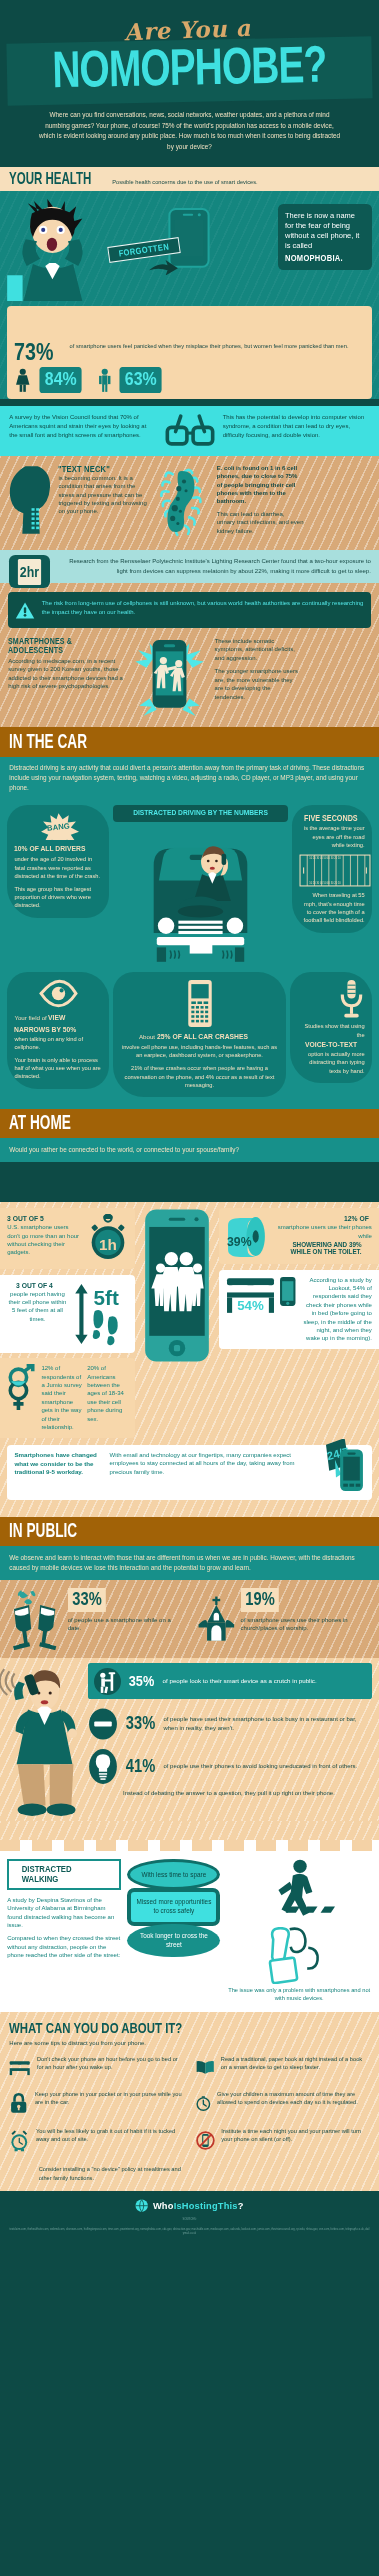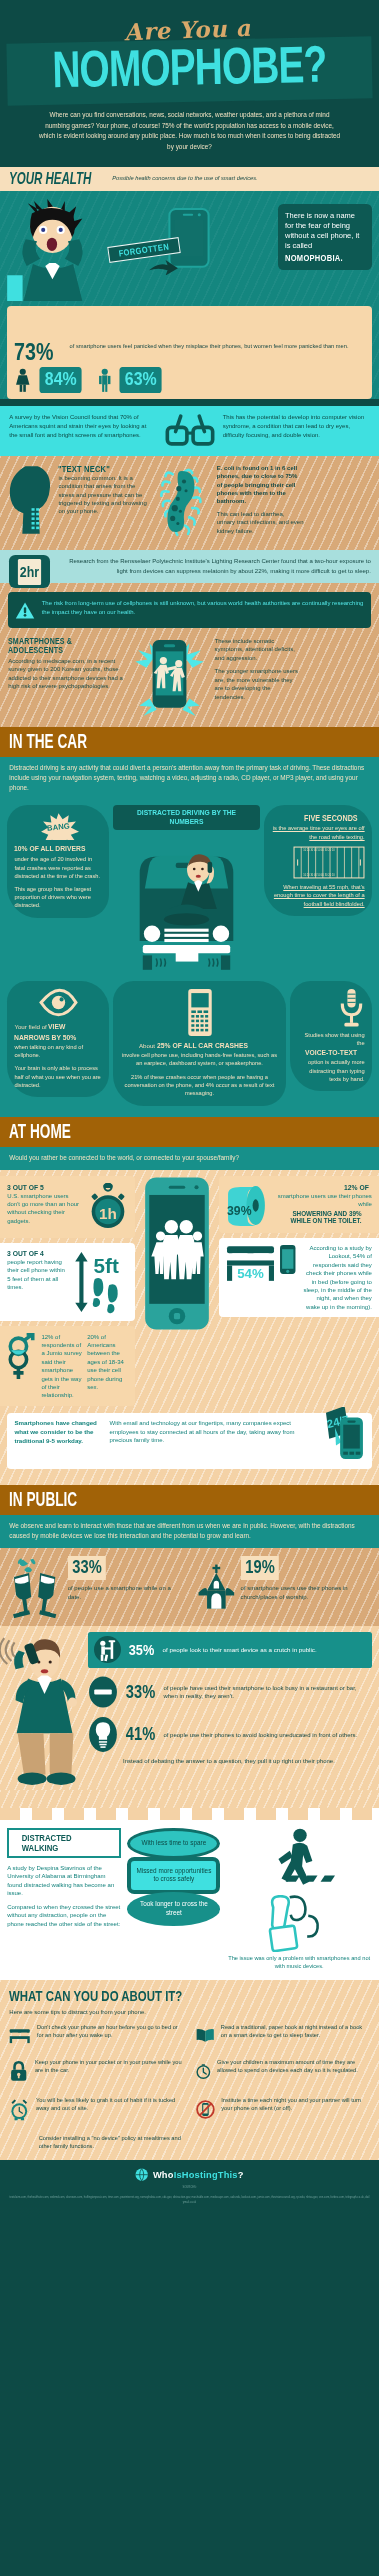--- a/index.html
+++ b/index.html
@@ -45,21 +45,21 @@
     transform:scaleY(1.32); display:block; padding:7.2px 0 10.3px;
   }
   .hero-sub { color:#f2e2c2; font-size:6.4px; line-height:1.65; padding:8.2px 38px 0; }
 
   
   .banner { background:#a16207; padding:5.7px 9.3px 6.2px; }
   .banner h2 {
     color:#fff; font-size:15.5px; font-weight:700; letter-spacing:0px;
     transform:scaleY(1.25) scaleX(.88); transform-origin:left center; display:inline-block;
   }
-  .banner-light { background:#f7dfbc; padding:4.6px 9.3px; display:flex; align-items:center; gap:7.2px;font-style:italic; }
+  .banner-light { background:#f7dfbc; padding:4.6px 9.3px; display:flex; align-items:flex-end; gap:7.2px; }
   .banner-light h2 { color:#0d5a55; font-size:13.4px; font-weight:700; transform:scaleY(1.2) scaleX(.86); transform-origin:left center; }
   .banner-light p { font-size:5.7px; line-height:1.35; color:#184a46; }
   .sub-band { background:#17908a; padding:6.2px 9.3px 7.2px; color:#f6e3c2; font-size:6.4px; line-height:1.55; }
 
   
   .health-hero { position:relative; padding:7.2px 0 0; min-height:129px; }
   .bubble-dark {
     background:#0d5953; color:#fff; border-radius:5.2px;
     padding:6.2px 7.2px; font-size:7.5px; line-height:1.35; width:94px;
   }
@@ -90,21 +90,21 @@
   .adol-row { display:flex; gap:6.2px; padding:2.1px 8.2px 8.2px; align-items:flex-start; }
 
   
   .car-area { background:#17908a; padding:5.2px 7.2px 11.3px; position:relative; }
   .blob { background:#0f7a74; border-radius:20.6px 28px 23px 31px; padding:7.2px 7.2px 8.2px; color:#f6e3c2; font-size:5.7px; line-height:1.45; }
   .cream { color:#f7dfbc; }
   .tag-dark { background:#0d5953; border-radius:4.1px; padding:4.1px 6.2px; color:#4fe8e8; font-weight:700; font-size:6.7px; text-align:center; line-height:1.25; }
   .hdr-car { font-weight:700; font-size:7.7px; color:#f7dfbc; transform:scaleX(.88); display:inline-block; transform-origin:left; }
 
   
-  .home-area { position:relative; padding:6.2px 0 9.3px; }
+  .home-area { position:relative; padding:6.2px 0 9.3px;margin-top:40px; }
   .card-peach { background:#f7d7ab; border-radius:4.1px; padding:6.2px 7.2px; }
   .card-white { background:#fff; border-radius:4.1px; padding:6.2px 7.2px; }
   .teal-txt { color:#15837d; }
   .hdr-home { font-weight:700; font-size:7.7px; color:#0d5a55; transform:scaleX(.88); display:inline-block; transform-origin:left; }
 
   
   .pub-stats { display:flex; }
   .pub-stats .half { flex:1; display:flex; gap:5.2px; align-items:flex-start; padding:8.2px 7.2px; }
   .pct-tan { background:#f7dfbc; font-weight:700; font-size:17.5px; color:#0d5a55; padding:1px 5.2px 2.1px; display:inline-block; transform:scaleX(.84); transform-origin:left; }
 
@@ -370,21 +370,21 @@
             <path d="M66 244 q4 8 0 16"></path>
               <path d="M74 244 q4 8 0 16"></path>
               <path d="M82 244 q4 8 0 16"></path>
             <path d="M168 244 q4 8 0 16"></path>
               <path d="M176 244 q4 8 0 16"></path>
               <path d="M184 244 q4 8 0 16"></path>
           </g>
         </svg>
       </div>
 
-      <div class="blob" style="width:108px; text-align:right;text-decoration:underline;">
+      <div class="blob" style="width:80px; text-align:right;">
         <span class="hdr-car" style="font-size:8.2px;">FIVE SECONDS</span>
         <p>is the average time your eyes are off the road while texting.</p>
         <svg width="72" height="35" viewBox="0 0 140 68" style="margin:4.1px 0 3.1px auto;font-size:11px">
           <rect x="2" y="4" width="136" height="60" fill="none" stroke="#f7dfbc" stroke-width="2"></rect>
           <g stroke="#f7dfbc" stroke-width="1.4">
             <path d="M16 4 V64"></path>
               <path d="M30 4 V64"></path>
               <path d="M44 4 V64"></path>
               <path d="M58 4 V64"></path>
               <path d="M72 4 V64"></path>
@@ -488,21 +488,21 @@
             <circle cx="39" cy="8" r="7" fill="none" stroke="#0d5a55" stroke-width="4"></circle>
             <rect x="8" y="22" width="10" height="10" rx="2" fill="#0d5a55" transform="rotate(-40 13 27)"></rect>
             <rect x="60" y="22" width="10" height="10" rx="2" fill="#0d5a55" transform="rotate(40 65 27)"></rect>
             <circle cx="39" cy="56" r="32" fill="#0d5a55"></circle>
             <circle cx="39" cy="56" r="25" fill="#15837d"></circle>
             <text x="39" y="70" font-size="30" font-weight="700" fill="#f4d2a6" text-anchor="middle" font-family="Liberation Sans, sans-serif">1h</text>
           </svg>
         </div>
 
         <div class="card-white" style="border-radius:0 4.1px 4.1px 0; margin-top:5.2px; display:flex; gap:5.2px; align-items:flex-start;">
-          <div style="flex:1; text-align:left;">
+          <div style="flex:1; text-align:center;">
             <span class="hdr-home">3 OUT OF 4</span>
             <p class="small-txt teal-txt" style="font-size:6px;">people report having their cell phone within 5 feet of them at all times.</p>
           </div>
           <svg width="55" height="66" viewBox="0 0 106 128">
             <path d="M16 6 l12 18 h-8 v80 h8 l-12 18 l-12 -18 h8 V24 h-8Z" fill="#0d5a55"></path>
             <text x="64" y="46" font-size="40" font-weight="700" fill="#15837d" text-anchor="middle" font-family="Liberation Sans, sans-serif">5ft</text>
             <g fill="#15837d">
               <path d="M42 58 q14 -6 16 10 q2 16 -6 22 q-10 6 -12 -8 q-2 -16 2 -24Z"></path>
               <path d="M40 96 q10 -4 12 6 q1 8 -6 10 q-8 2 -8 -6Z"></path>
               <path d="M70 70 q14 -6 16 10 q2 16 -6 22 q-10 6 -12 -8 q-2 -16 2 -24Z"></path>

